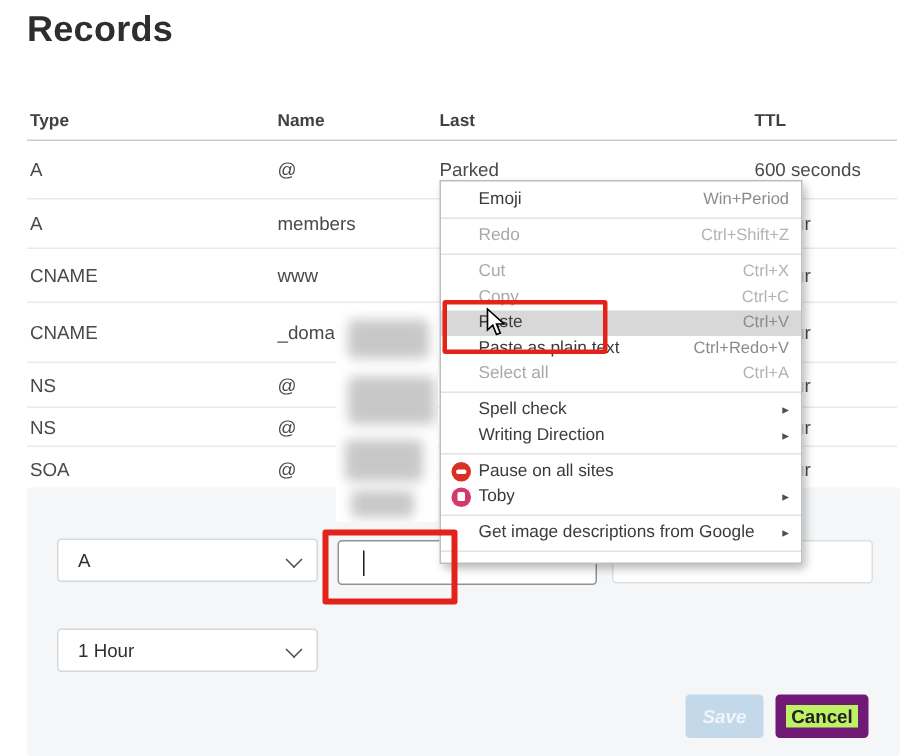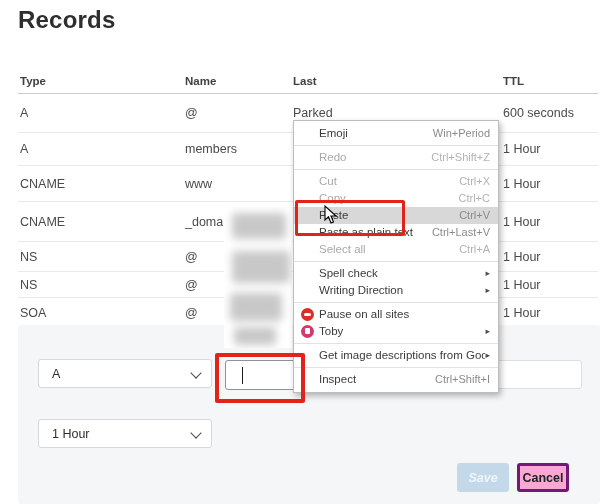--- a/index.html
+++ b/index.html
@@ -32,24 +32,24 @@
   .req{color:#db2a1d;font-size:11px;margin-left:3px;}
   .select{position:absolute;width:174px;height:29px;background:#fff;border:1px solid #d6d9db;border-radius:3px;
           font-size:12.5px;color:#2f2f2f;display:flex;align-items:center;padding-left:13px;box-sizing:border-box;z-index:3;}
   .chev{position:absolute;right:11px;top:9px;width:7px;height:7px;border-right:1.5px solid #4a4a4a;border-bottom:1.5px solid #4a4a4a;transform:rotate(45deg);}
   .text-input{position:absolute;background:#fff;border:1px solid #8f9396;border-radius:3px;box-sizing:border-box;z-index:3;}
   .caret{position:absolute;left:16px;top:6px;width:1px;height:17px;background:#1a1a1a;}
   .value-input{border:1px solid #dcdfe1;}
 
   .btn{position:absolute;height:29px;border-radius:3px;font-size:12.5px;font-weight:700;display:flex;align-items:center;justify-content:center;box-sizing:border-box;z-index:3;}
   .btn-save{left:457px;top:463px;width:52px;background:#c3d9ea;color:#eff5fa;border:none;font-style:italic;}
-  .btn-cancel{left:517px;top:463px;width:52px;background:#f9a8d4;color:#222;border:3px solid #701a75;}
-
-  
-  .menu{position:absolute;left:293px;top:120px;width:206px;background:#fff;border:1px solid #bdbdbd;
+  .btn-cancel{left:517px;top:463px;width:62px;background:#bef264;color:#222;border:7px solid #701a75;}
+
+  
+  .menu{position:absolute;left:293px;top:120px;width:242px;background:#fff;border:1px solid #bdbdbd;
         box-shadow:2px 3px 6px rgba(0,0,0,.28);padding:4px 0;box-sizing:border-box;z-index:5;}
   .menu-item{position:relative;height:17px;line-height:17px;padding:0 8px 0 25px;font-size:11.5px;color:#3b3b3b;
              display:flex;align-items:center;white-space:nowrap;}
   .menu-item.disabled{color:#a9a9a9;}
   .menu-item.highlighted{background:#d8d8d8;}
   .menu-label{flex:0 1 auto;overflow:hidden;}
   .menu-shortcut{margin-left:auto;color:#8b8b8b;font-size:11px;text-align:right;}
   .menu-item.disabled .menu-shortcut{color:#b3b3b3;}
   .menu-arrow{margin-left:auto;color:#4f4f4f;font-size:9px;}
   .menu-sep{height:1px;background:#e2e2e2;margin:3px 0;}
@@ -172,21 +172,21 @@
       <div class="menu-item disabled">
         <span class="menu-label">Copy</span>
         <span class="menu-shortcut">Ctrl+C</span>
       </div>
       <div class="menu-item highlighted">
         <span class="menu-label">Paste</span>
         <span class="menu-shortcut">Ctrl+V</span>
       </div>
       <div class="menu-item">
         <span class="menu-label">Paste as plain text</span>
-        <span class="menu-shortcut">Ctrl+Last+V</span>
+        <span class="menu-shortcut">Ctrl+Redo+V</span>
       </div>
       <div class="menu-item disabled">
         <span class="menu-label">Select all</span>
         <span class="menu-shortcut">Ctrl+A</span>
       </div>
       <div class="menu-sep"></div>
       <div class="menu-item">
         <span class="menu-label">Spell check</span>
         <span class="menu-arrow">▸</span>
       </div>
@@ -203,24 +203,20 @@
         <span class="menu-ext-icon toby-extension-icon"></span>
         <span class="menu-label">Toby</span>
         <span class="menu-arrow">▸</span>
       </div>
       <div class="menu-sep"></div>
       <div class="menu-item">
         <span class="menu-label">Get image descriptions from Google</span>
         <span class="menu-arrow">▸</span>
       </div>
       <div class="menu-sep"></div>
-      <div class="menu-item">
-        <span class="menu-label">Inspect</span>
-        <span class="menu-shortcut">Ctrl+Shift+I</span>
-      </div>
     </div>
 
   <div class="annotation ann-paste"></div>
   <div class="annotation ann-input"></div>
 
   <svg class="cursor" width="14" height="20" viewBox="0 0 14 20">
     <path d="M1,1 L1,15 L4.5,11.8 L7,18 L9.5,17 L7,11 L12,11 Z" fill="#fff" stroke="#000" stroke-width="1.1"></path>
   </svg>
 
 </div>

